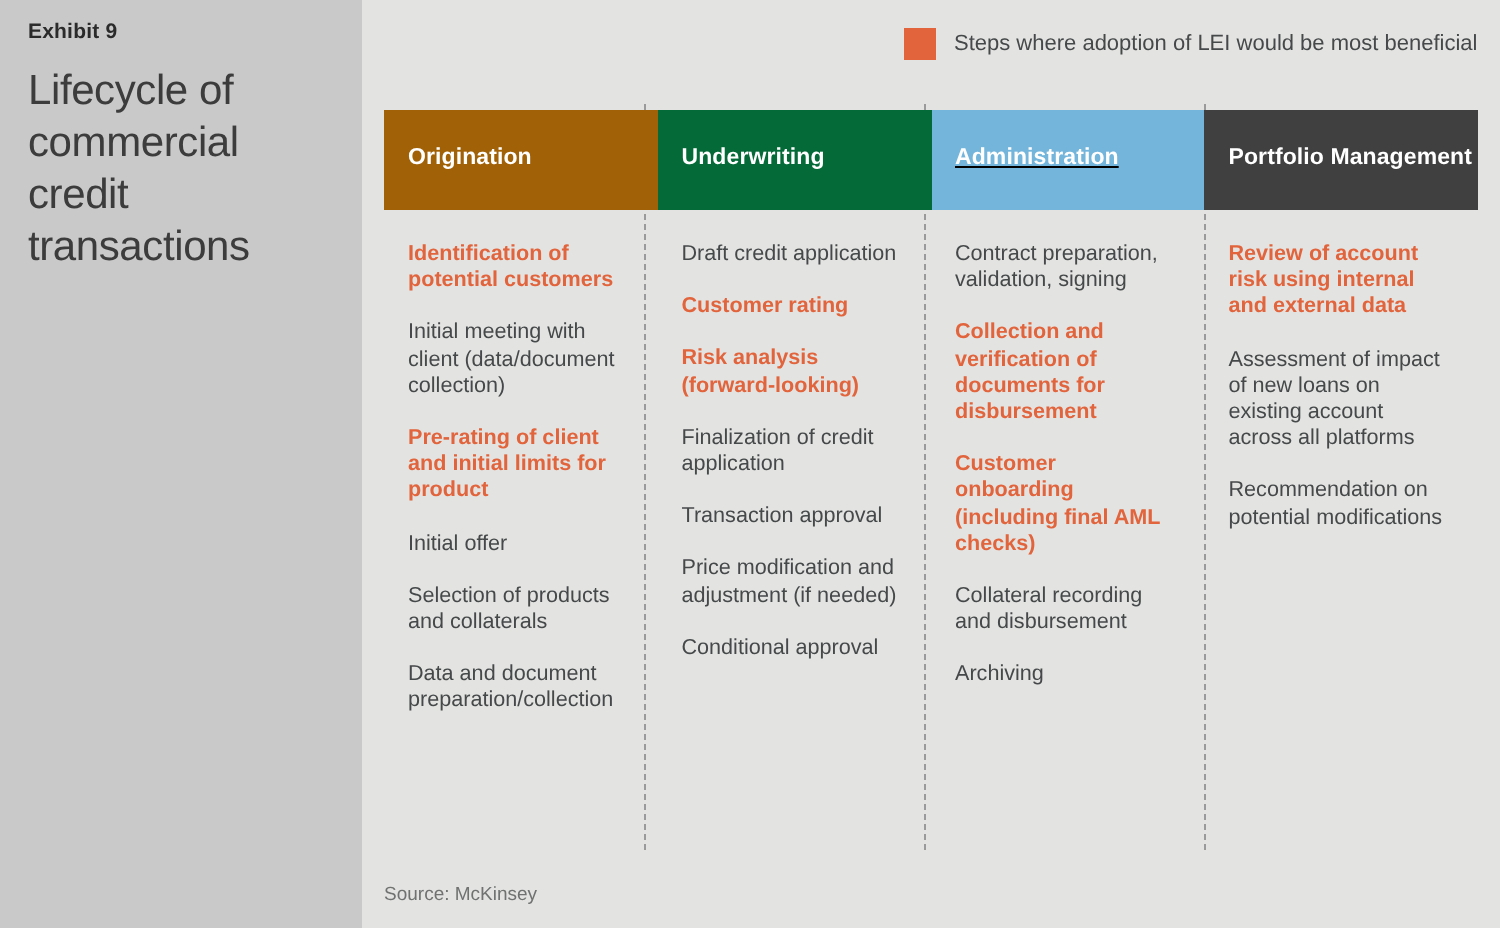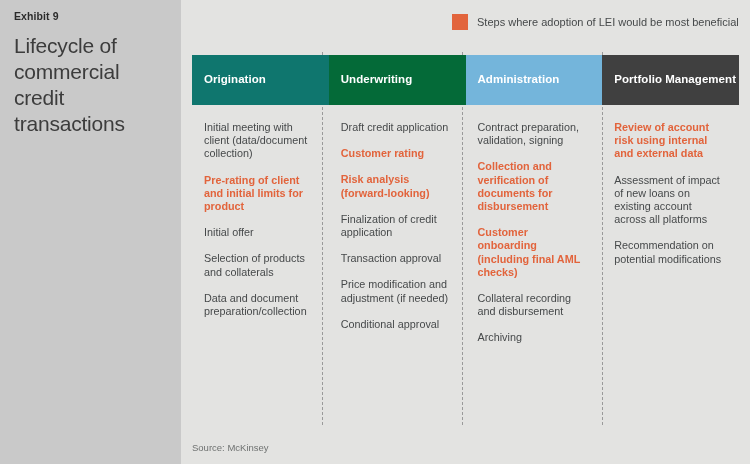--- a/index.html
+++ b/index.html
@@ -159,24 +159,25 @@
       <div id="legend-swatch"></div>
       <div id="legend-text">Steps where adoption of LEI would be most beneficial</div>
     </div>
 
     <div class="divider" id="divider-1"></div>
     <div class="divider" id="divider-2"></div>
     <div class="divider" id="divider-3"></div>
 
     <div id="columns">
         <div class="column">
-          <div class="col-header" style="background: #0f766e;">
+          <div class="col-header" style="background: #a16207;">
             <div class="col-header-label">Origination</div>
           </div>
           <div class="col-items">
+            <div class="item highlight">Identification of potential customers</div>
             <div class="item">Initial meeting with client (data/document collection)</div>
             <div class="item highlight">Pre-rating of client and initial limits for product</div>
             <div class="item">Initial offer</div>
             <div class="item">Selection of products and collaterals</div>
             <div class="item">Data and document preparation/collection</div>
           </div>
         </div>
         <div class="column">
           <div class="col-header" style="background: rgb(4, 106, 56); text-align: center;">
             <div class="col-header-label">Underwriting</div>
@@ -185,21 +186,21 @@
             <div class="item">Draft credit application</div>
             <div class="item highlight">Customer rating</div>
             <div class="item highlight">Risk analysis (forward-looking)</div>
             <div class="item">Finalization of credit application</div>
             <div class="item">Transaction approval</div>
             <div class="item">Price modification and adjustment (if needed)</div>
             <div class="item">Conditional approval</div>
           </div>
         </div>
         <div class="column">
-          <div class="col-header" style="background: rgb(116, 181, 219);">
+          <div class="col-header" style="background: rgb(116, 181, 219); text-decoration: underline;">
             <div class="col-header-label">Administration</div>
           </div>
           <div class="col-items">
             <div class="item">Contract preparation, validation, signing</div>
             <div class="item highlight">Collection and verification of documents for disbursement</div>
             <div class="item highlight">Customer onboarding (including final AML checks)</div>
             <div class="item">Collateral recording and disbursement</div>
             <div class="item">Archiving</div>
           </div>
         </div>

